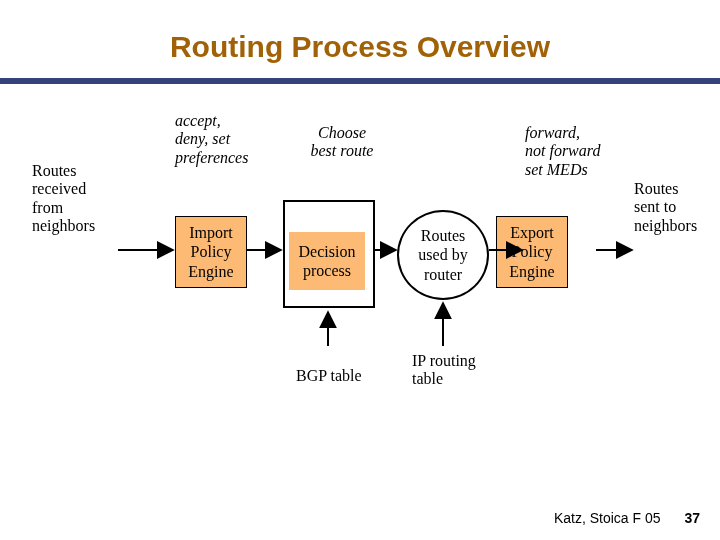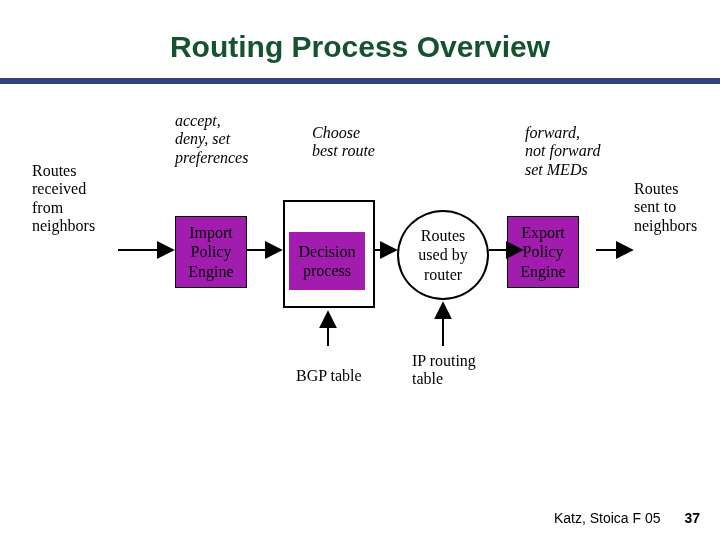--- a/index.html
+++ b/index.html
@@ -10,21 +10,21 @@
     background: #ffffff;
     font-family: Georgia, "Times New Roman", serif;
     color: #000;
     position: relative;
     overflow: hidden;
   }
   .title {
     font-family: Arial, Helvetica, sans-serif;
     font-size: 30px;
     font-weight: bold;
-    color: #14532d;
+    color: #a16207;
     position: absolute;
     top: 30px;
     left: 0;
     width: 720px;
     text-align: center;
   }
   .hr {
     position: absolute;
     left: 0;
     width: 720px;
@@ -36,21 +36,21 @@
     position: absolute;
     font-size: 16px;
     line-height: 1.15;
   }
   .italic {
     font-style: italic;
   }
   .box {
     position: absolute;
     border: 1.5px solid #000;
-    background: #a21caf;
+    background: #fdba74;
     text-align: center;
     font-size: 16px;
     line-height: 1.2;
     display: flex;
     align-items: center;
     justify-content: center;
     padding: 4px 2px;
     box-sizing: border-box;
   }
   .big-box {
@@ -94,37 +94,37 @@
   }
 </style>
 </head>
 <body>
 
 <div class="title">Routing Process Overview</div>
 <div class="hr"></div>
 
 <div class="label italic" style="left:175px; top:112px; width:100px;">accept,<br>deny, set<br>preferences</div>
 
-<div class="label italic" style="left:312px; top:124px; width:100px;">Choose<br>best route</div>
+<div class="label italic" style="left:292px; top:124px; width:100px;text-align:center;">Choose<br>best route</div>
 
 <div class="label italic" style="left:525px; top:124px; width:110px;">forward,<br>not forward<br>set MEDs</div>
 
 <div class="label" style="left:32px; top:162px; width:90px;">Routes<br>received<br>from<br>neighbors</div>
 
 <div class="label" style="left:634px; top:180px; width:80px;">Routes<br>sent to<br>neighbors</div>
 
 <div class="big-box" style="left:283px; top:200px; width:92px; height:108px;"></div>
 
 <div class="box" style="left:175px; top:216px; width:72px; height:72px;">Import<br>Policy<br>Engine</div>
 
 <div class="box" style="left:289px; top:232px; width:76px; height:58px; border:none;">Decision<br>process</div>
 
 <div class="ellipse" style="left:397px; top:210px; width:92px; height:90px;">Routes<br>used by<br>router</div>
 
-<div class="box" style="left:507px; top:216px; width:72px; height:72px;">Export<br>Policy<br>Engine</div>
+<div class="box" style="left:496px; top:216px; width:72px; height:72px;">Export<br>Policy<br>Engine</div>
 
 <div class="label" style="left:296px; top:352px; width:90px;margin-top:15px;">BGP table</div>
 
 <div class="label" style="left:412px; top:352px; width:90px;">IP routing<br>table</div>
 
 <svg class="arrows">
   <defs>
     <marker id="ah" viewBox="0 0 10 10" refX="9" refY="5" markerWidth="9" markerHeight="9" orient="auto-start-reverse">
       <path d="M 0 0 L 10 5 L 0 10 z" fill="#000"></path>
     </marker>

